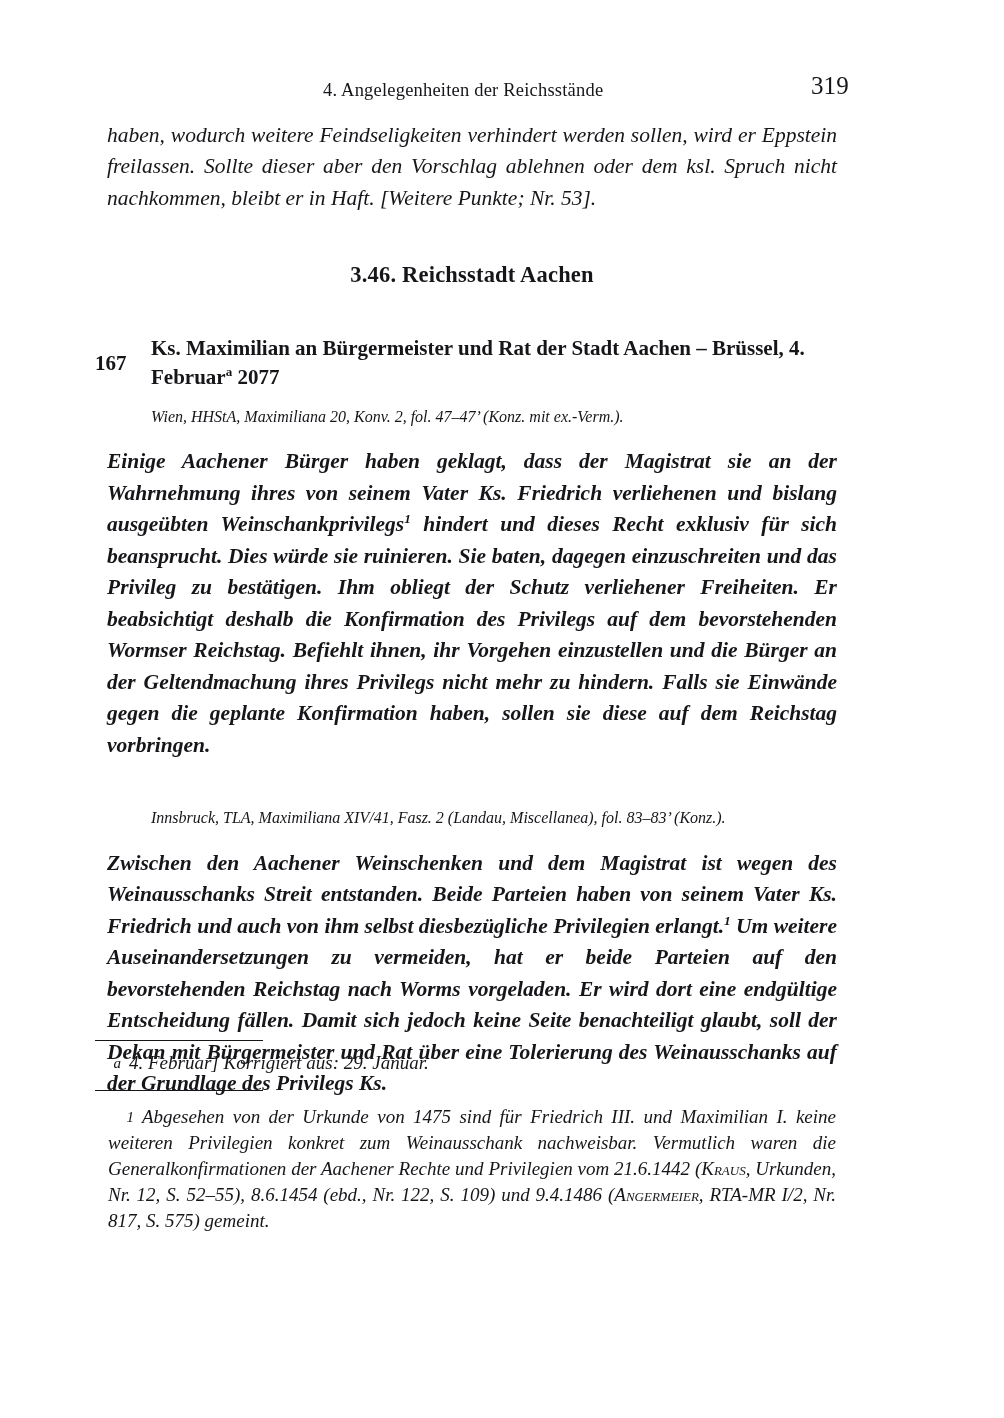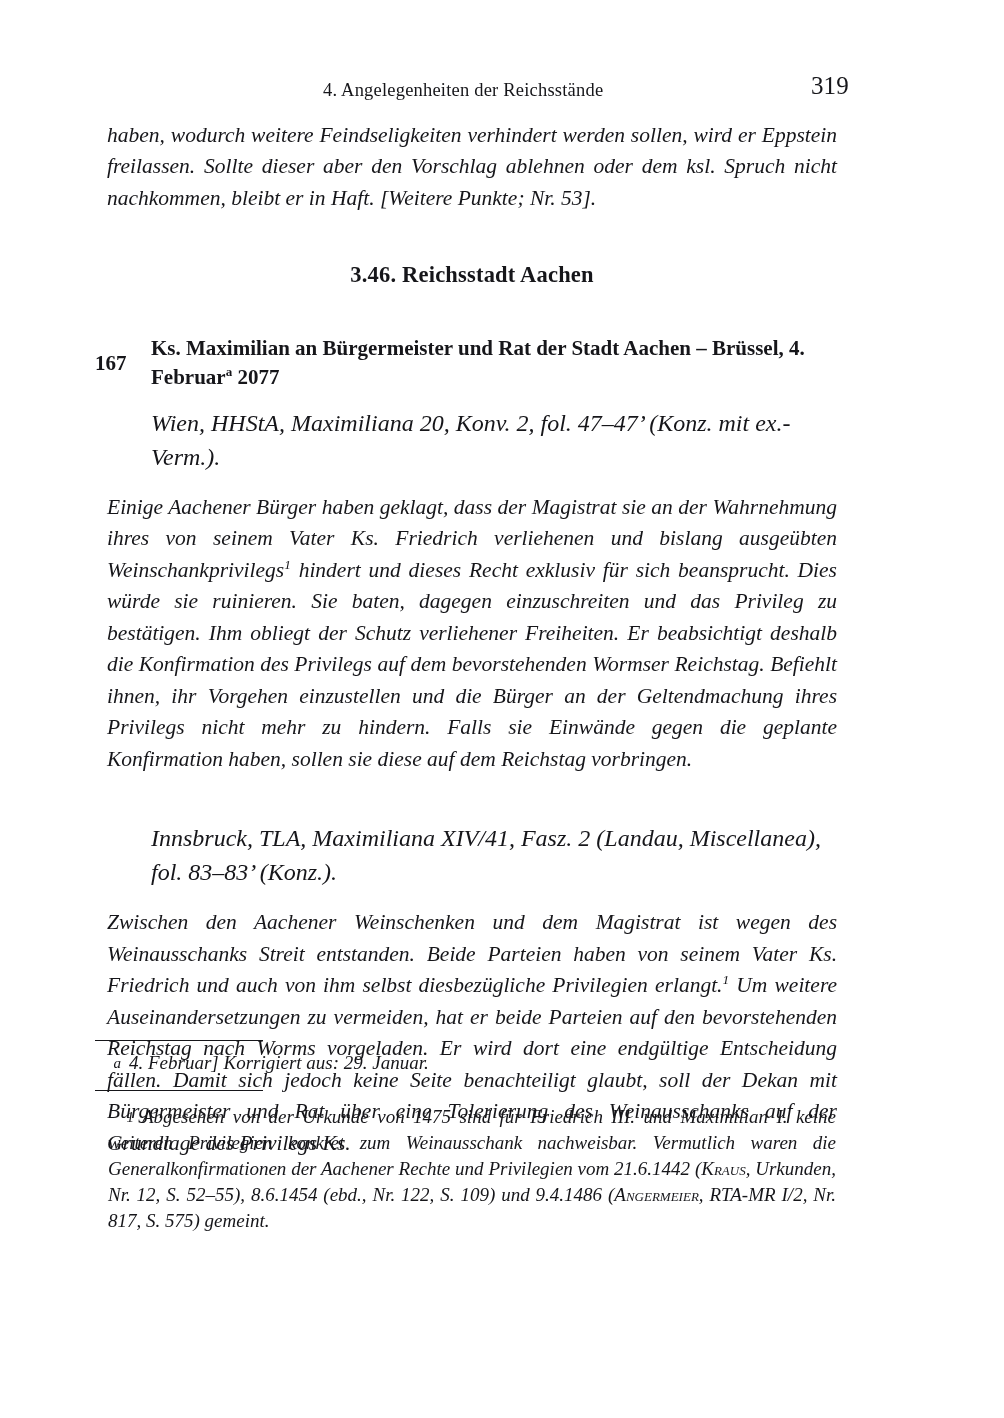--- a/index.html
+++ b/index.html
@@ -80,26 +80,27 @@
     flex: 0 0 56px;
     font-weight: 700;
   }
   .entry-title {
     flex: 1 1 auto;
     text-align: left;
   }
   .entry-source {
     margin: 14px 0 0 56px;
     font-style: italic;
-    font-size: 24px;
+    font-size: 16px;
     line-height: 1.42;
     text-align: left;
   }
   .entry-body {
     margin-top: 18px;
+    font-weight: bold;
   }
   sup {
     font-size: 0.62em;
     vertical-align: super;
     line-height: 0;
     font-style: normal;
   }
   .sup-ital {
     font-style: italic;
   }

